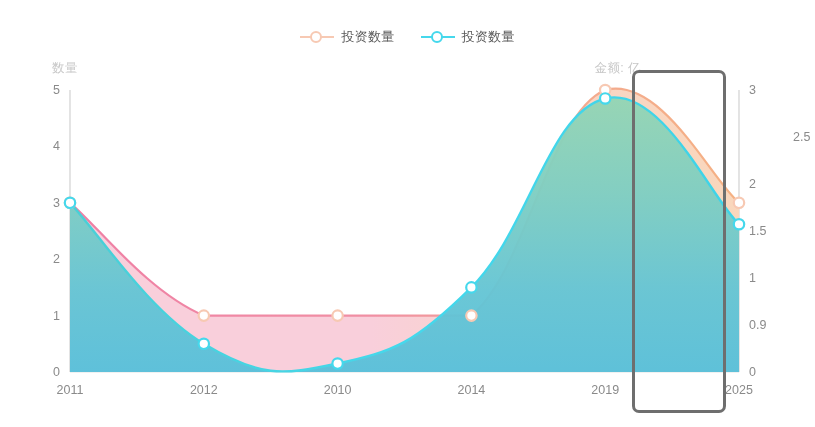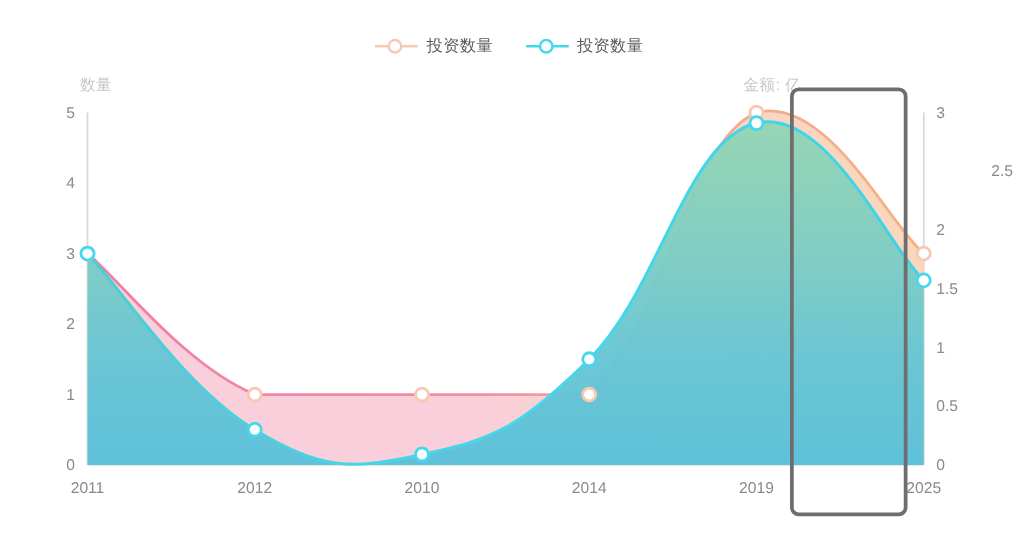--- a/index.html
+++ b/index.html
@@ -62,21 +62,20 @@
     letter-spacing: .3px;
   }
 
   
   .axis-title {
     position: absolute;
     font-size: 12.5px;
     color: #c8c8c8;
     letter-spacing: .4px;
     white-space: nowrap;
-    margin-left: 12px;
   }
   #axis-title-left  { left: 52px;  top: 60px; }
   #axis-title-right { right: 30px; top: 60px; }
 
   
   .tick {
     position: absolute;
     font-size: 12.5px;
     color: #8a8a8a;
     white-space: nowrap;
@@ -180,21 +179,21 @@
   <div id="left-ticks">
       <div class="tick tick-left" style="left: 30px; top: 372px; width: 30px;">0</div>
       <div class="tick tick-left" style="left: 30px; top: 315.6px; width: 30px;">1</div>
       <div class="tick tick-left" style="left: 30px; top: 259.2px; width: 30px;">2</div>
       <div class="tick tick-left" style="left: 30px; top: 202.8px; width: 30px;">3</div>
       <div class="tick tick-left" style="left: 30px; top: 146.4px; width: 30px;">4</div>
       <div class="tick tick-left" style="left: 30px; top: 90px; width: 30px;">5</div>
     </div>
   <div id="right-ticks">
       <div class="tick tick-right" style="left: 749px; top: 372px;">0</div>
-      <div class="tick tick-right" style="left: 749px; top: 325px;">0.5</div>
+      <div class="tick tick-right" style="left: 749px; top: 325px;">0.9</div>
       <div class="tick tick-right" style="left: 749px; top: 278px;">1</div>
       <div class="tick tick-right" style="left: 749px; top: 231px;">1.5</div>
       <div class="tick tick-right" style="left: 749px; top: 184px;">2</div>
       <div class="tick tick-right" style="left: 749px; top: 137px; margin-left: 44px;">2.5</div>
       <div class="tick tick-right" style="left: 749px; top: 90px;">3</div>
     </div>
   <div id="x-ticks">
       <div class="tick tick-x" style="left: 70px; top: 383px;">2011</div>
       <div class="tick tick-x" style="left: 203.8px; top: 383px;">2012</div>
       <div class="tick tick-x" style="left: 337.6px; top: 383px;">2010</div>

